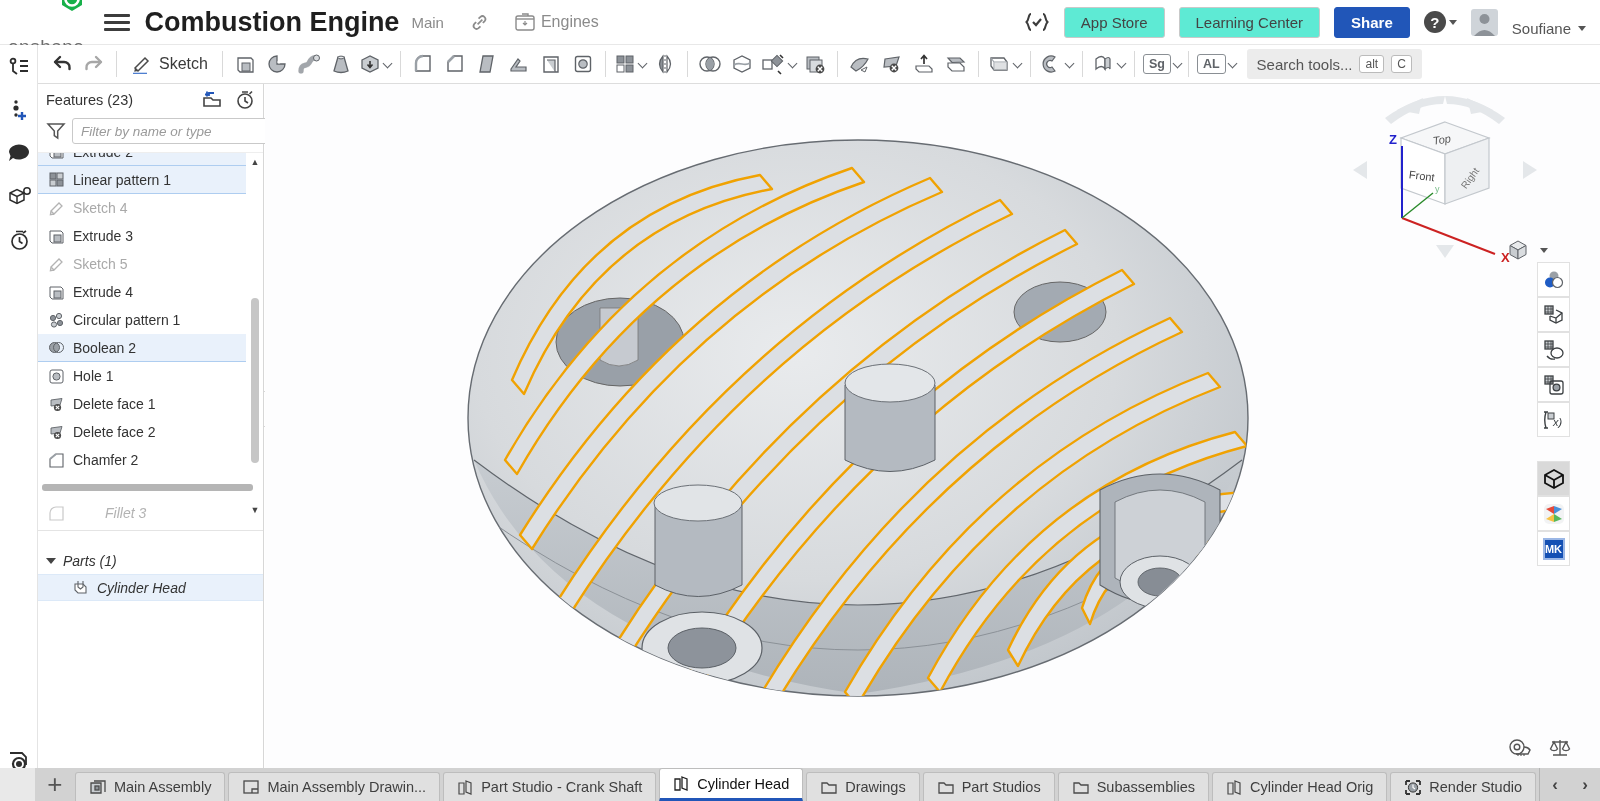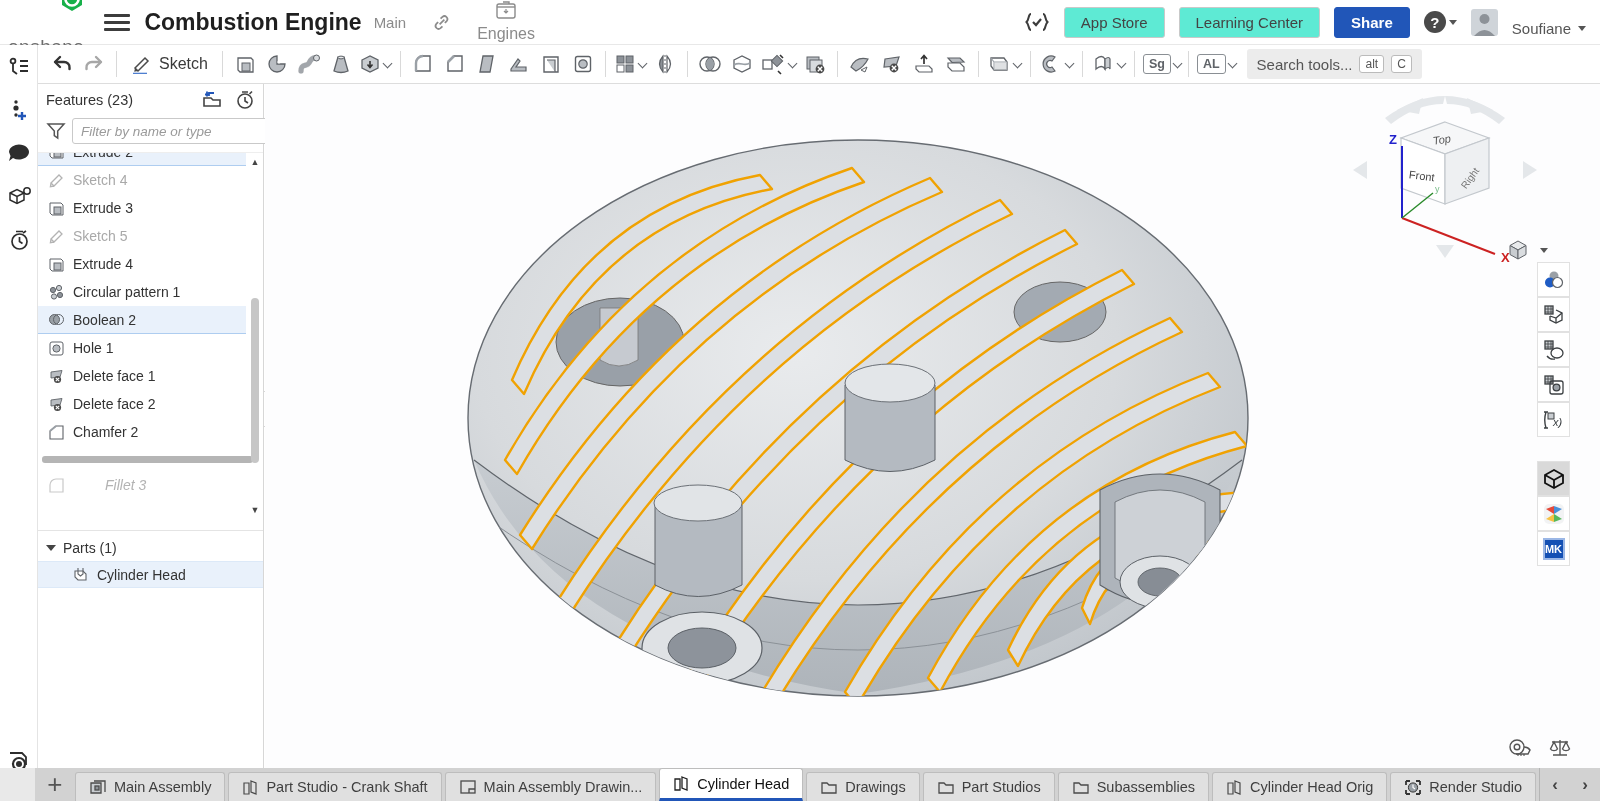--- a/index.html
+++ b/index.html
@@ -10,25 +10,25 @@
   .chev::after { content:""; position:absolute; left:1px; top:0; width:6px; height:6px;
     border-right:1.6px solid #5f6368; border-bottom:1.6px solid #5f6368; transform:rotate(45deg); }
 
   
   #topbar { position:absolute; left:0; top:0; width:1600px; height:45px; background:#fff;
     display:flex; align-items:center; border-bottom:1px solid #e8e8e8; }
   #brand { display:flex; align-items:flex-end; gap:24px; padding:0 14px 0 8px;flex-direction:column; }
   #brand .bname { font-size:19px; color:#6d6d6d; letter-spacing:.5px; }
   #hamburger { width:26px; display:flex; flex-direction:column; gap:4px; margin:0 14px 0 6px; cursor:pointer; }
   #hamburger span { height:3px; background:#3c3c3c; border-radius:1px; }
-  #doc-title { font-size:23px; font-weight:bold; color:#1f1f1f; margin-right:12px; }
+  #doc-title { font-size:27px; font-weight:bold; color:#1f1f1f; margin-right:12px; }
   .dim { color:#8b8b8b; font-size:15px;text-align:right; }
   #ws-name { margin-right:26px; }
   #link-ic { margin-right:26px; }
-  #folder-tab { display:flex; align-items:center; gap:6px; color:#8b8b8b; font-size:16px;flex-direction:column; }
+  #folder-tab { display:flex; align-items:center; gap:6px; color:#8b8b8b; font-size:16px; }
   #topbar-right { margin-left:auto; display:flex; align-items:center; gap:14px; padding-right:14px; }
   .tb-btn { border:1px solid #c9c9c9; border-radius:3px; background:#5eead4; font-size:15px;
     color:#444; padding:6px 16px; cursor:pointer; }
   #share-btn { background:#2156b8; border-color:#2156b8; color:#fff; font-weight:bold; }
   #help-ic { width:22px; height:22px; border-radius:50%; background:#4a4a4a; color:#fff;
     font-weight:bold; font-size:15px; display:flex; align-items:center; justify-content:center; }
   .caret { width:0; height:0; border-left:4px solid transparent; border-right:4px solid transparent;
     border-top:5px solid #555; display:inline-block; margin-left:3px; }
   #avatar { width:27px; height:27px; border-radius:3px; overflow:hidden; }
   #user-name { font-size:15px; color:#555; display:flex; align-items:center; gap:4px;margin-top:12px; }
@@ -73,21 +73,21 @@
   .frow.rb  { color:#b3b3b3; font-style:italic;gap:40px; }
   .frow .fic { width:17px; height:17px; flex:0 0 17px; }
   #clip-row { height:13px; overflow:hidden; }
   #clip-row .frow { margin-top:-15px; }
   #rollback { height:7px; background:#b5b5b5; border-radius:3px; margin:10px 10px 8px 4px; cursor:grab; }
   #fscroll { position:absolute; right:2px; top:0; width:12px; height:378px; }
   #fscroll .arr { position:absolute; left:1px; width:10px; height:10px; color:#444; font-size:9px;
     line-height:10px; text-align:center; cursor:pointer; }
   #fs-thumb { position:absolute; left:2px; top:145px; width:8px; height:165px; background:#c6c6c6;
     border-radius:4px; cursor:grab; }
-  #parts-sec { border-top:1px solid #e4e4e4; padding-top:4px; }
+  #parts-sec { border-top:1px solid #e4e4e4; padding-top:17px;font-style:italic; }
   #parts-head { display:flex; align-items:center; gap:7px; height:26px; padding-left:8px;
     font-size:14px; color:#333; cursor:pointer; }
   .exp { width:0; height:0; border-top:6px solid #444; border-left:5px solid transparent;
     border-right:5px solid transparent; }
   .prow { height:27px; display:flex; align-items:center; gap:8px; padding-left:34px; font-size:14px;
     background:#e9f1fb; border-top:1px solid #dce9f8; border-bottom:1px solid #dce9f8; cursor:pointer; }
 
   #panel-handle { position:absolute; left:264px; top:391px; width:32px; height:36px; background:#fff;
     border:1px solid #d7d7d7; border-left:none; display:flex; align-items:center; justify-content:center;
     cursor:pointer; }
@@ -468,20 +468,29 @@
   <div id="flist">
     <div id="clip-row">
       <div class="frow sel">
         <svg class="fic" viewBox="0 0 17 17">
             <path d="M2 3 h11 l2 2 v10 h-11 l-2-2 Z" fill="#fff" stroke="#5f6368"></path>
             <rect x="6" y="7" width="7" height="7" fill="#b9bdc2" stroke="#5f6368"></rect>
           </svg>
         <span>Extrude 2</span>
       </div>
     </div>
+    <div class="frow sel">
+      <svg class="fic" viewBox="0 0 17 17">
+          <rect x="2" y="2" width="6" height="6" fill="#8d9298" stroke="#5f6368"></rect>
+          <rect x="9" y="2" width="6" height="6" fill="#c9cdd1" stroke="#5f6368"></rect>
+          <rect x="2" y="9" width="6" height="6" fill="#c9cdd1" stroke="#5f6368"></rect>
+          <rect x="9" y="9" width="6" height="6" fill="#8d9298" stroke="#5f6368"></rect>
+        </svg>
+      <span>Linear pattern 1</span>
+    </div>
     <div class="frow sup">
       <svg class="fic" viewBox="0 0 17 17">
           <path d="M3 11 L11 3 L14 6 L6 14 Z M3 11 L2.4 14.6 L6 14" fill="none" stroke="#b3b3b3" stroke-width="1.3"></path>
         </svg>
       <span>Sketch 4</span>
     </div>
     <div class="frow">
       <svg class="fic" viewBox="0 0 17 17">
           <path d="M2 3 h11 l2 2 v10 h-11 l-2-2 Z" fill="#fff" stroke="#5f6368"></path>
           <rect x="6" y="7" width="7" height="7" fill="#b9bdc2" stroke="#5f6368"></rect>
@@ -764,32 +773,32 @@
 
   <div class="dtab">
     <svg width="18" height="17" viewBox="0 0 18 17" fill="none" stroke="#4a4a4a" stroke-width="1.3">
         <path d="M2 4 h10 v10 h-10 Z" fill="#c9cdd1"></path>
         <path d="M5 2 h11 v11"></path>
         <rect x="6" y="7" width="4" height="4" fill="#8d9298"></rect>
       </svg>
     <span>Main Assembly</span>
   </div>
   <div class="dtab">
+    <svg width="18" height="16" viewBox="0 0 18 16" fill="none" stroke="#4a4a4a" stroke-width="1.3">
+        <rect x="2" y="2" width="14" height="12"></rect>
+        <path d="M10 14 v-4 h6"></path>
+      </svg>
+    <span>Main Assembly Drawin...</span>
+  </div>
+  <div class="dtab">
     <svg width="17" height="17" viewBox="0 0 17 17" fill="none" stroke="#4a4a4a" stroke-width="1.2">
         <path d="M2 4 h5 v11 h-5 Z"></path>
         <path d="M9 2 l5 2 v11 l-5 -2 Z"></path>
       </svg>
     <span>Part Studio - Crank Shaft</span>
-  </div>
-  <div class="dtab">
-    <svg width="18" height="16" viewBox="0 0 18 16" fill="none" stroke="#4a4a4a" stroke-width="1.3">
-        <rect x="2" y="2" width="14" height="12"></rect>
-        <path d="M10 14 v-4 h6"></path>
-      </svg>
-    <span>Main Assembly Drawin...</span>
   </div>
   <div class="dtab active">
     <svg width="17" height="17" viewBox="0 0 17 17" fill="none" stroke="#222" stroke-width="1.3">
         <path d="M2 4 h5 v11 h-5 Z"></path>
         <path d="M9 2 l5 2 v11 l-5 -2 Z"></path>
       </svg>
     <span>Cylinder Head</span>
   </div>
   <div class="dtab">
     <svg width="18" height="15" viewBox="0 0 18 15" fill="none" stroke="#4a4a4a" stroke-width="1.3">

